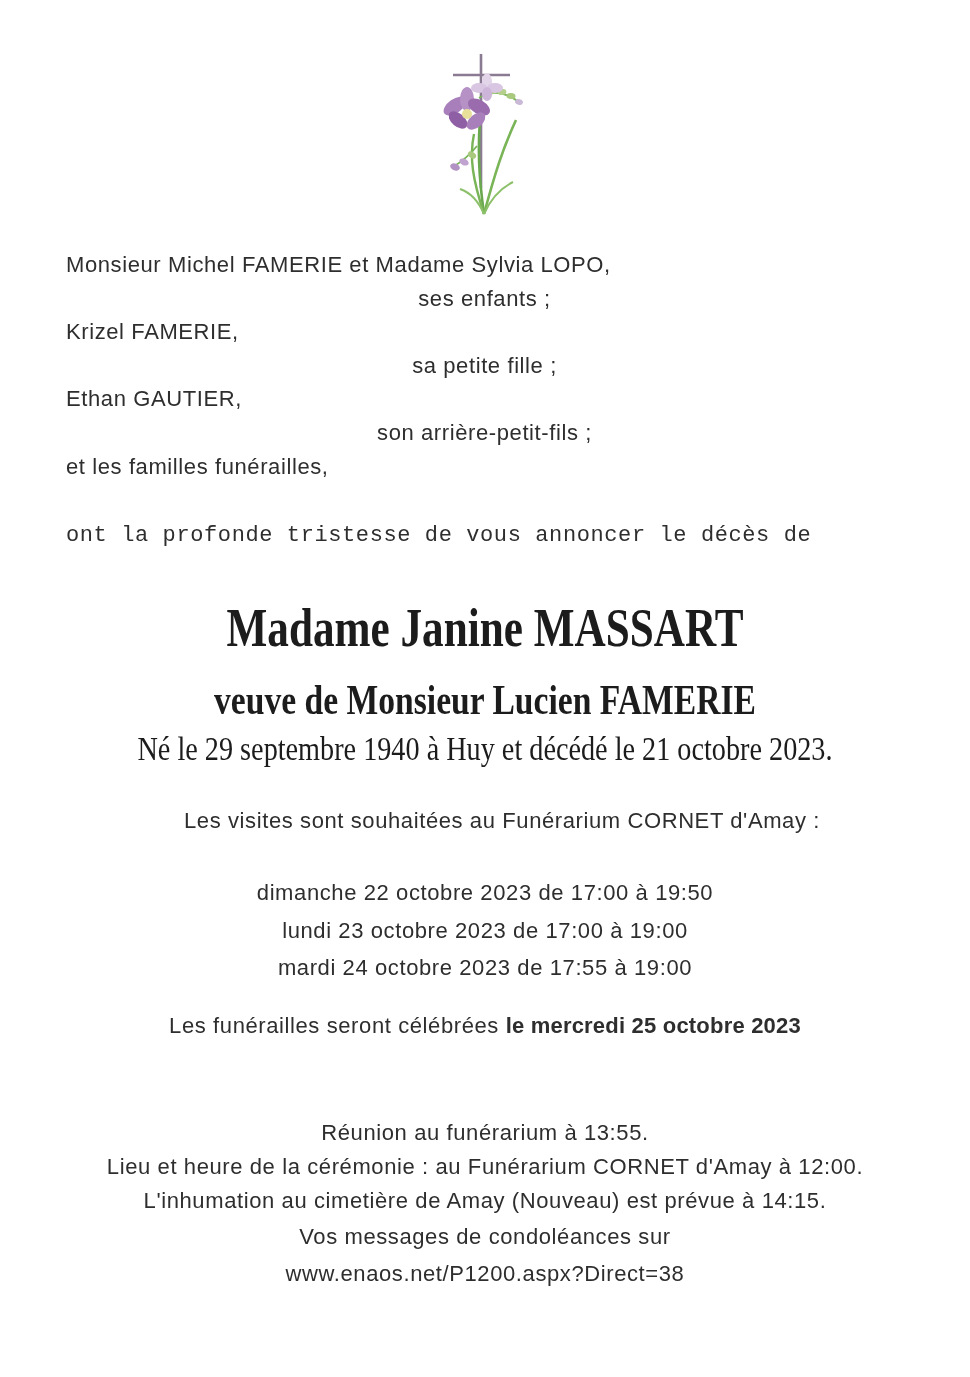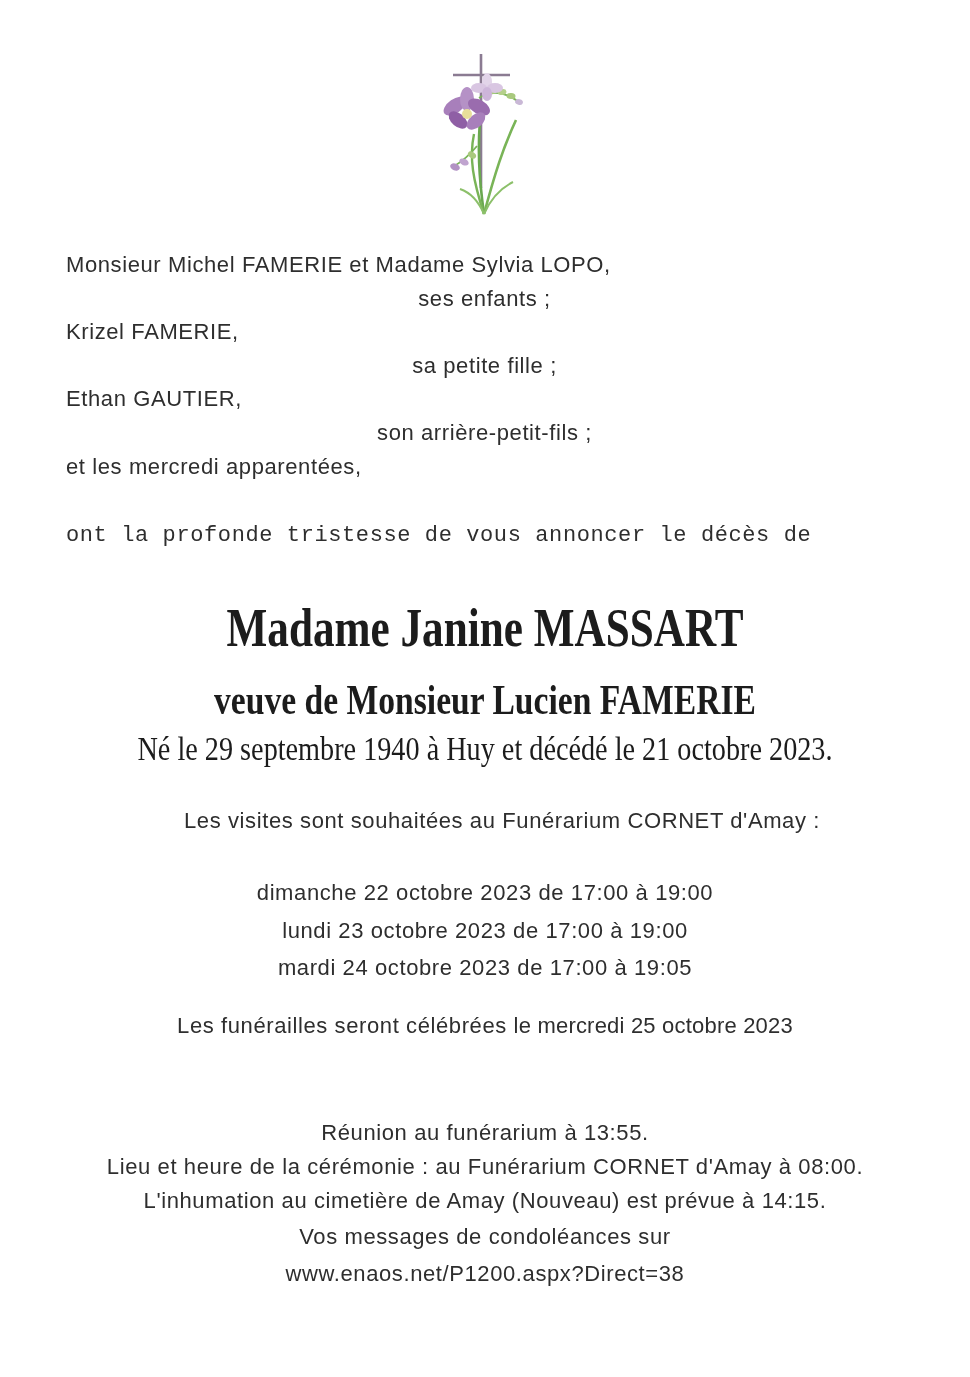--- a/index.html
+++ b/index.html
@@ -44,21 +44,21 @@
     line-height:42px;
     transform:scaleX(0.83); transform-origin:center top;
     white-space:nowrap;
   }
   .center-block { position:absolute; left:0; width:100%; text-align:center; }
   .visits-intro  { top:808px;margin-left:17px; }
   .visits-sched  { top:874px; line-height:37.6px; }
   .funeral-intro { top:1013px; }
   .funeral-details { top:1116px; line-height:34.2px; }
   .condolences   { top:1218px; line-height:37px; }
-  .bold { font-weight:400; letter-spacing:0.2px;margin-top:28px; }
+  .bold { font-weight:700; letter-spacing:0.2px;margin-top:28px; }
   .sched-line, .detail-line, .cond-line { display:block; }
   .flower { position:absolute; left:427px; top:48px; }
 </style>
 </head>
 <body>
 
 <div class="page">
 
   <svg class="flower" width="116" height="170" viewBox="0 0 116 170" aria-hidden="true">
 
@@ -99,42 +99,42 @@
     <ellipse cx="45" cy="107" rx="4.5" ry="3" fill="#a9c97e" transform="rotate(35 45 107)"></ellipse>
   </svg>
 
   <div class="family-block sans">
     <span class="l">Monsieur Michel FAMERIE et Madame Sylvia LOPO,</span>
     <span class="r">ses enfants ;</span>
     <span class="l">Krizel FAMERIE,</span>
     <span class="r">sa petite fille ;</span>
     <span class="l">Ethan GAUTIER,</span>
     <span class="r">son arrière-petit-fils ;</span>
-    <span class="l">et les mercredi apparentées,</span>
+    <span class="l">et les familles funérailles,</span>
   </div>
 
   <div class="announce sans">ont la profonde tristesse de vous annoncer le décès de</div>
 
   <div class="title serif">Madame Janine MASSART</div>
   <div class="subtitle serif">veuve de Monsieur Lucien FAMERIE</div>
   <div class="dates-line serif">Né le 29 septembre 1940 à Huy et décédé le 21 octobre 2023.</div>
 
   <div class="center-block visits-intro sans">Les visites sont souhaitées au Funérarium CORNET d'Amay :</div>
   <div class="center-block visits-sched sans">
-    <span class="sched-line">dimanche 22 octobre 2023 de 17:00 à 19:00</span>
+    <span class="sched-line">dimanche 22 octobre 2023 de 17:00 à 19:50</span>
     <span class="sched-line">lundi 23 octobre 2023 de 17:00 à 19:00</span>
-    <span class="sched-line">mardi 24 octobre 2023 de 17:00 à 19:05</span>
+    <span class="sched-line">mardi 24 octobre 2023 de 17:55 à 19:00</span>
   </div>
 
   <div class="center-block funeral-intro sans">
     <span>Les funérailles seront célébrées </span><span class="bold">le mercredi 25 octobre 2023</span>
   </div>
   <div class="center-block funeral-details sans">
     <span class="detail-line">Réunion au funérarium à 13:55.</span>
-    <span class="detail-line">Lieu et heure de la cérémonie : au Funérarium CORNET d'Amay à 08:00.</span>
+    <span class="detail-line">Lieu et heure de la cérémonie : au Funérarium CORNET d'Amay à 12:00.</span>
     <span class="detail-line">L'inhumation au cimetière de Amay (Nouveau) est prévue à 14:15.</span>
   </div>
 
   <div class="center-block condolences sans">
     <span class="cond-line">Vos messages de condoléances sur</span>
     <span class="cond-line">www.enaos.net/P1200.aspx?Direct=38</span>
   </div>
 
 </div>
 

